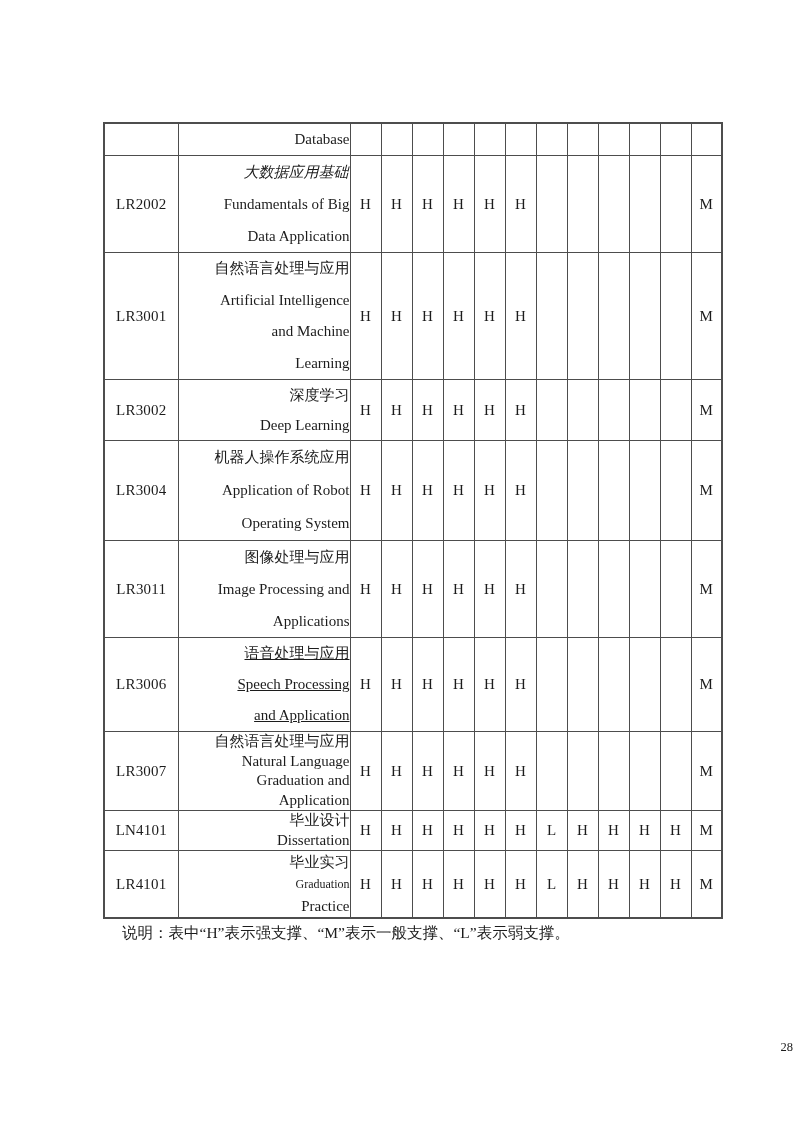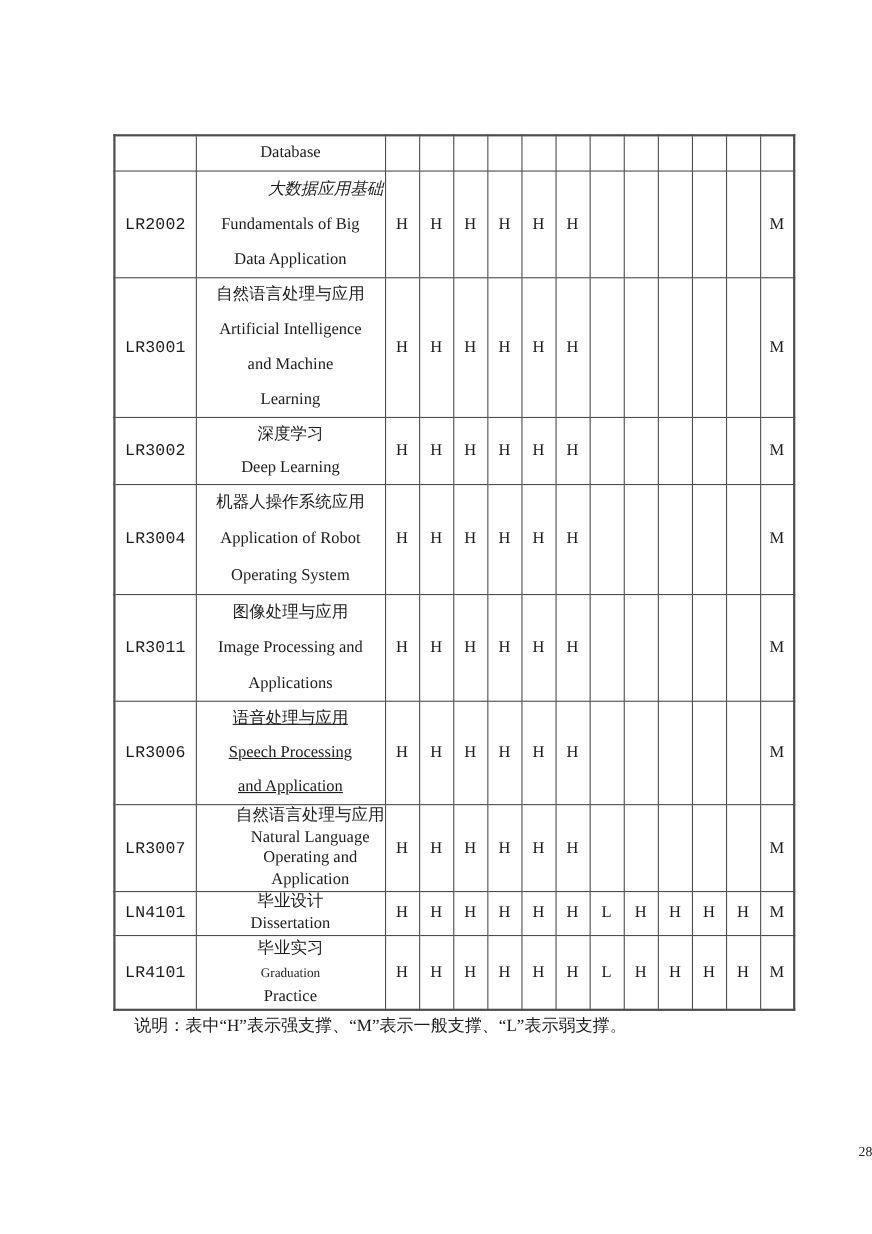--- a/index.html
+++ b/index.html
@@ -22,23 +22,23 @@
     border: 2px solid #4d4d4d;
   }
   table.course-table td {
     border: 1px solid #4d4d4d;
     text-align: center;
     vertical-align: middle;
     font-size: 15px;
     padding: 0;
     overflow: hidden;
   }
-  td.code-cell { font-size: 15px; letter-spacing: 0.2px; font-family: Liberation Mono, monospace; }
+  td.code-cell { font-size: 15px; letter-spacing: 0.2px; }
   td.name-cell { padding: 0 1px; }
-  .name-line { text-align: center; white-space: nowrap; }
+  .name-line { text-align: right; white-space: nowrap; }
   .name-line.cn-right { text-align: right; padding-right: 1px; font-style: italic; }
   .name-line.small { font-size: 12px; }
   td.val-cell { font-size: 15px; }
   .note {
     position: absolute;
     left: 122px;
     top: 922px;
     font-size: 15.5px;
     line-height: 22px;
     white-space: nowrap;
@@ -211,21 +211,21 @@
           <td class="val-cell"></td>
           <td class="val-cell"></td>
           <td class="val-cell"></td>
           <td class="val-cell">M</td>
         </tr>
         <tr style="height: 78px;">
           <td class="code-cell">LR3007</td>
           <td class="name-cell" style="line-height: 19.5px; padding-left: 36px;">
             <div class="name-line">自然语言处理与应用</div>
             <div class="name-line">Natural Language</div>
-            <div class="name-line">Operating and</div>
+            <div class="name-line">Graduation and</div>
             <div class="name-line">Application</div>
           </td>
           <td class="val-cell">H</td>
           <td class="val-cell">H</td>
           <td class="val-cell">H</td>
           <td class="val-cell">H</td>
           <td class="val-cell">H</td>
           <td class="val-cell">H</td>
           <td class="val-cell"></td>
           <td class="val-cell"></td>

